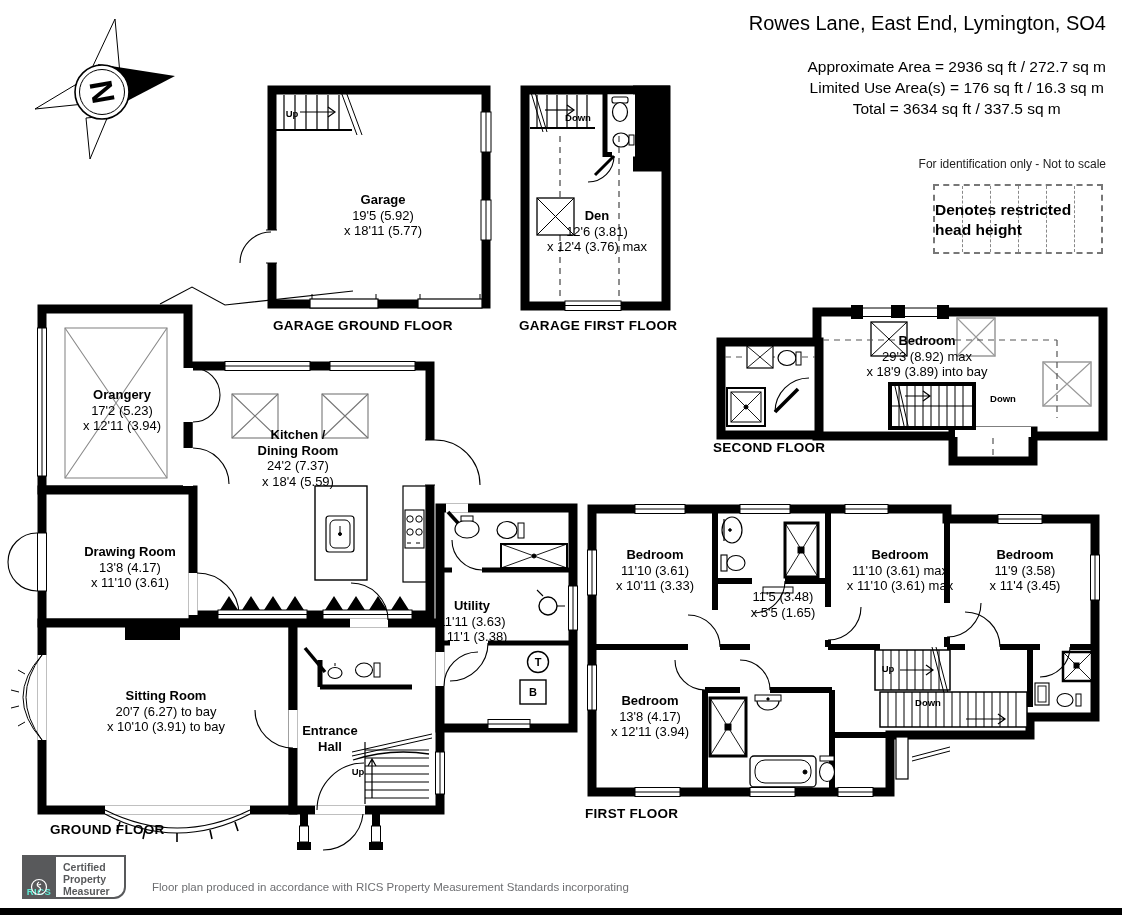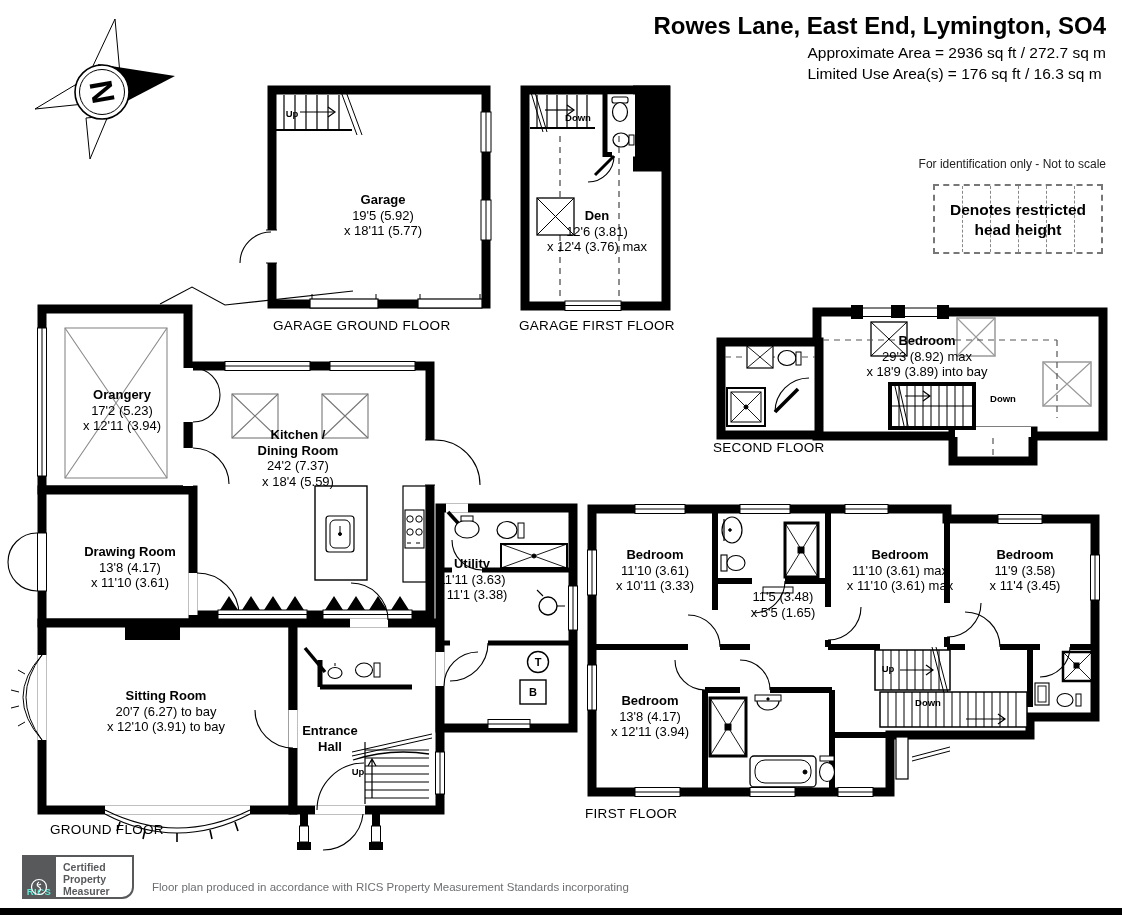--- a/index.html
+++ b/index.html
@@ -1,48 +1,49 @@
 <!DOCTYPE html>
 <html><head>
 <meta charset="utf-8">
 <style>
   html,body{margin:0;padding:0;}
   body{width:1122px;height:915px;position:relative;background:#fff;color:#000;
        font-family:"Liberation Sans",sans-serif;overflow:hidden;}
-  .page-title{position:absolute;right:16px;top:12px;font-size:24px;font-weight:bold;white-space:nowrap;}
-  .area-block{position:absolute;right:16px;top:42px;text-align:left;font-size:15.5px;line-height:21px;}
+  .page-title{position:absolute;right:16px;top:12px;font-size:20px;font-weight:normal;white-space:nowrap;}
+  .area-block{position:absolute;right:16px;top:56px;text-align:center;font-size:15.5px;line-height:21px;}
   .disclaimer{position:absolute;right:16px;top:133px;font-size:12px;color:#222;margin-top:24px;}
-  .floor-label{position:absolute;font-weight:normal;font-size:13.5px;letter-spacing:.3px;white-space:nowrap;}
+  .floor-label{position:absolute;font-weight:bold;font-size:13.5px;letter-spacing:.3px;white-space:nowrap;}
   .room-label{position:absolute;transform:translateX(-50%);text-align:center;font-size:13px;
               line-height:15.5px;white-space:nowrap;}
   .room-label span{display:block;}
   .rname{font-weight:bold;}
   .stair-label{position:absolute;transform:translate(-50%,-50%);font-size:9.5px;font-weight:bold;}
   .sym-label{position:absolute;transform:translate(-50%,-50%);font-size:11px;font-weight:bold;}
   .legend{position:absolute;left:933px;top:184px;width:170px;height:70px;border:2px dashed #777;box-sizing:border-box;}
   .legend .vline{position:absolute;top:0;bottom:0;width:0;border-left:1.5px dashed #888;}
-  .legend .ltext{position:absolute;left:0;right:0;top:14px;text-align:center;font-weight:bold;font-size:15.5px;line-height:20px;}
+  .legend .ltext{position:absolute;left:0;right:0;top:14px;text-align:left;font-weight:bold;font-size:15.5px;line-height:20px;}
   .footer-text{position:absolute;left:152px;top:853px;font-size:11.5px;line-height:13.8px;color:#6d6e71;white-space:pre;}
   .badge{position:absolute;left:22px;top:855px;display:flex;}
   .badge-dark{width:34px;height:44px;background:#58595b;color:#5eead4;display:flex;flex-direction:column;
               align-items:center;justify-content:flex-end;padding-bottom:2px;box-sizing:border-box;}
   .badge-dark .rics-word{font-size:9.5px;font-weight:bold;letter-spacing:.4px;}
-  .badge-light{width:78px;height:44px;border:2px solid #58595b;border-left:none;border-radius:0 0 12px 0;
+  .badge-light{width:70px;height:44px;border:2px solid #58595b;border-left:none;border-radius:0 0 12px 0;
                box-sizing:border-box;color:#58595b;font-weight:bold;font-size:10.5px;line-height:12px;
                padding:4px 0 0 7px;}
   .bottom-bar{position:absolute;left:0;top:908px;width:1122px;height:7px;background:#000;}
   svg{position:absolute;overflow:visible;}
 </style>
 </head>
 <body>
 
 <div class="page-title">Rowes Lane, East End, Lymington, SO4</div>
 <div class="area-block">
   <div>Approximate Area = 2936 sq ft / 272.7 sq m</div>
   <div>Limited Use Area(s) = 176 sq ft / 16.3 sq m</div>
+  <div>Total = 3634 sq ft / 337.5 sq m</div>
 </div>
 <div class="disclaimer">For identification only - Not to scale</div>
 
 <svg style="left:30px;top:14px" width="150" height="150" viewBox="0 0 150 150">
   <g stroke="#000" fill="#fff" stroke-width="1">
     <path d="M85,5 L62,54 L90,60 Z"></path>
     <path d="M5,95 L50,68 L54,90 Z"></path>
     <path d="M60,145 L56,104 L78,102 Z"></path>
   </g>
   <path d="M145,62 L68,50 L78,97 Z" fill="#000"></path>
@@ -436,29 +437,29 @@
   <span class="rname">Kitchen /</span>
     <span class="rname">Dining Room</span>
   <span>24'2 (7.37)</span>
     <span>x 18'4 (5.59)</span>
 </div>
 <div class="room-label" style="left:130px;top:544px">
   <span class="rname">Drawing Room</span>
     <span>13'8 (4.17)</span>
     <span>x 11'10 (3.61)</span>
 </div>
-<div class="room-label" style="left:472px;top:556px">
+<div class="room-label" style="left:472px;top:598px">
   <span class="rname">Utility</span>
     <span>11'11 (3.63)</span>
     <span>x 11'1 (3.38)</span>
 </div>
 <div class="room-label" style="left:166px;top:688px">
   <span class="rname">Sitting Room</span>
     <span>20'7 (6.27) to bay</span>
-    <span>x 12'10 (3.91) to bay</span>
+    <span>x 10'10 (3.91) to bay</span>
 </div>
 <div class="room-label" style="left:330px;top:723px">
   <span class="rname">Entrance</span>
     <span class="rname">Hall</span>
 </div>
 <div class="room-label" style="left:655px;top:547px">
   <span class="rname">Bedroom</span>
     <span>11'10 (3.61)</span>
     <span>x 10'11 (3.33)</span>
 </div>

